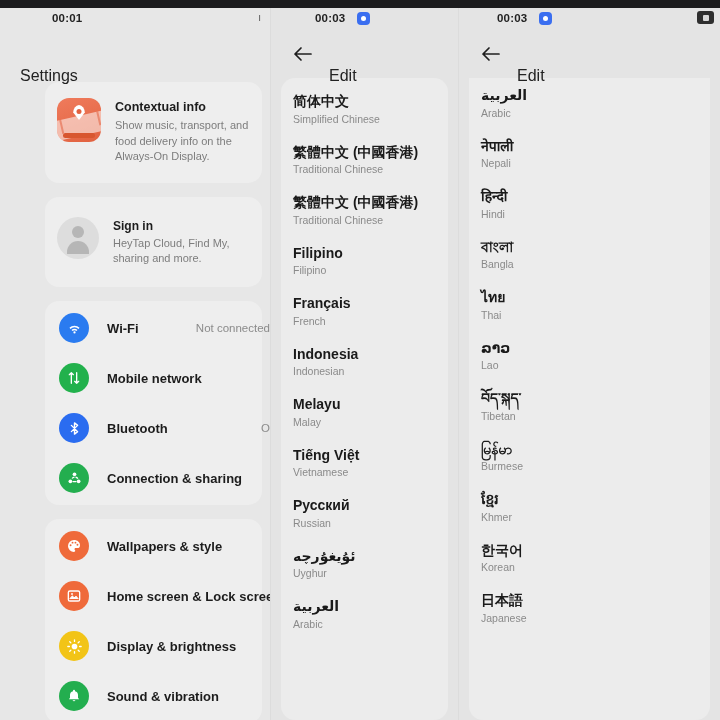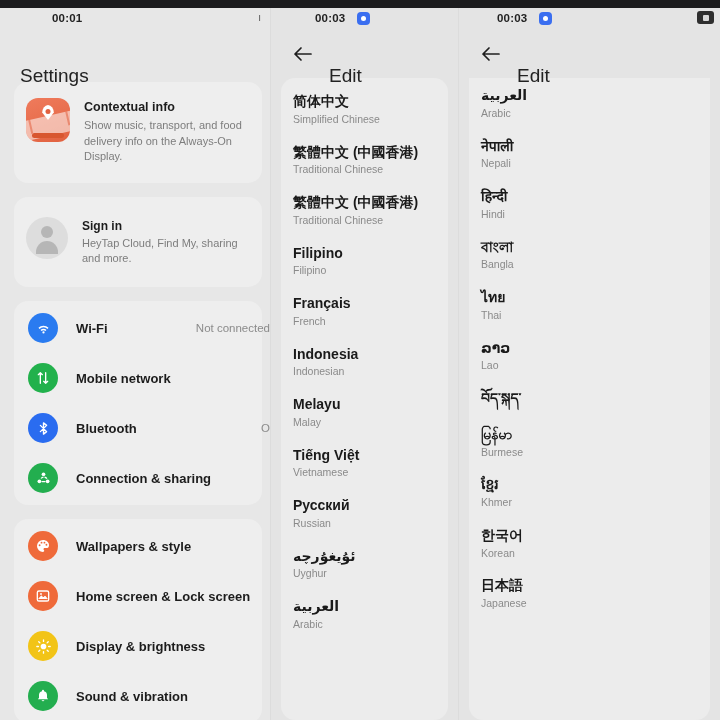--- a/index.html
+++ b/index.html
@@ -116,38 +116,39 @@
   .header {
     height: 48px;
     display: flex;
     align-items: center;
     padding: 0 0 0 20px;
     background: #e7e7e7;
   }
   .panel-mid .header, .panel-right .header { background: #e4e4e4; }
 
   .header-title {
-    font-size: 19px;
+    font-size: 16px;
     color: #222;
     font-weight: normal;
     margin-top: 44px;
   }
   .back-arrow {
     width: 24px; height: 24px;
     margin-right: 14px;
     position: relative;
     flex-shrink: 0;
   }
   .back-arrow svg { display: block; }
 
   
   .settings-scroll {
     padding: 4px 8px 0 14px;
     height: 642px;
     overflow: hidden;
+    margin-left: 31px;
   }
   .card {
     background: #eeeeee;
     border-radius: 14px;
     margin-bottom: 14px;
     padding: 2px 0;
   }
   .card-banner {
     display: flex;
     align-items: flex-start;
@@ -576,20 +577,21 @@
           <div class="lang-item">
             <div class="lang-native">ไทย</div>
             <div class="lang-en">Thai</div>
           </div>
           <div class="lang-item">
             <div class="lang-native">ລາວ</div>
             <div class="lang-en">Lao</div>
           </div>
           <div class="lang-item">
             <div class="lang-native">བོད་སྐད་</div>
+            <div class="lang-en">Tibetan</div>
           </div>
           <div class="lang-item">
             <div class="lang-native">မြန်မာ</div>
             <div class="lang-en">Burmese</div>
           </div>
           <div class="lang-item">
             <div class="lang-native">ខ្មែរ</div>
             <div class="lang-en">Khmer</div>
           </div>
           <div class="lang-item">

